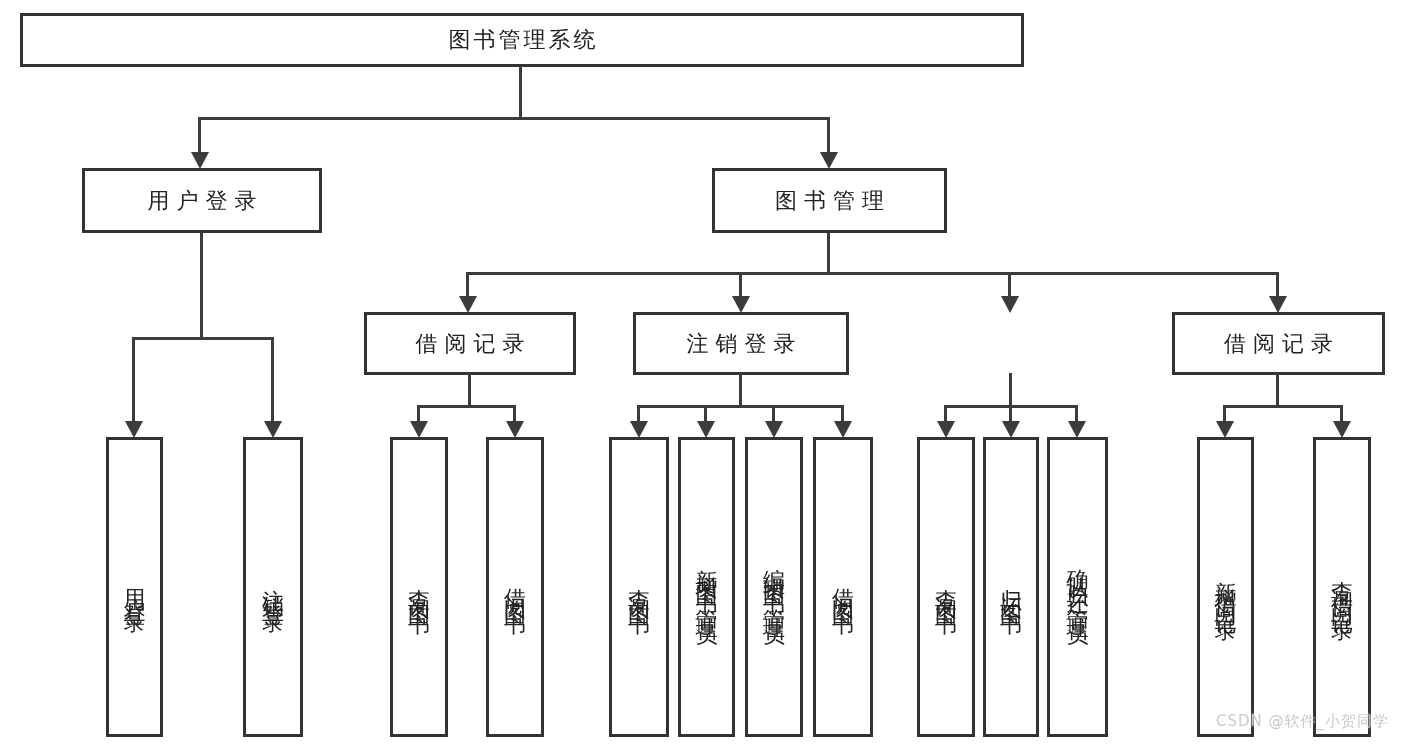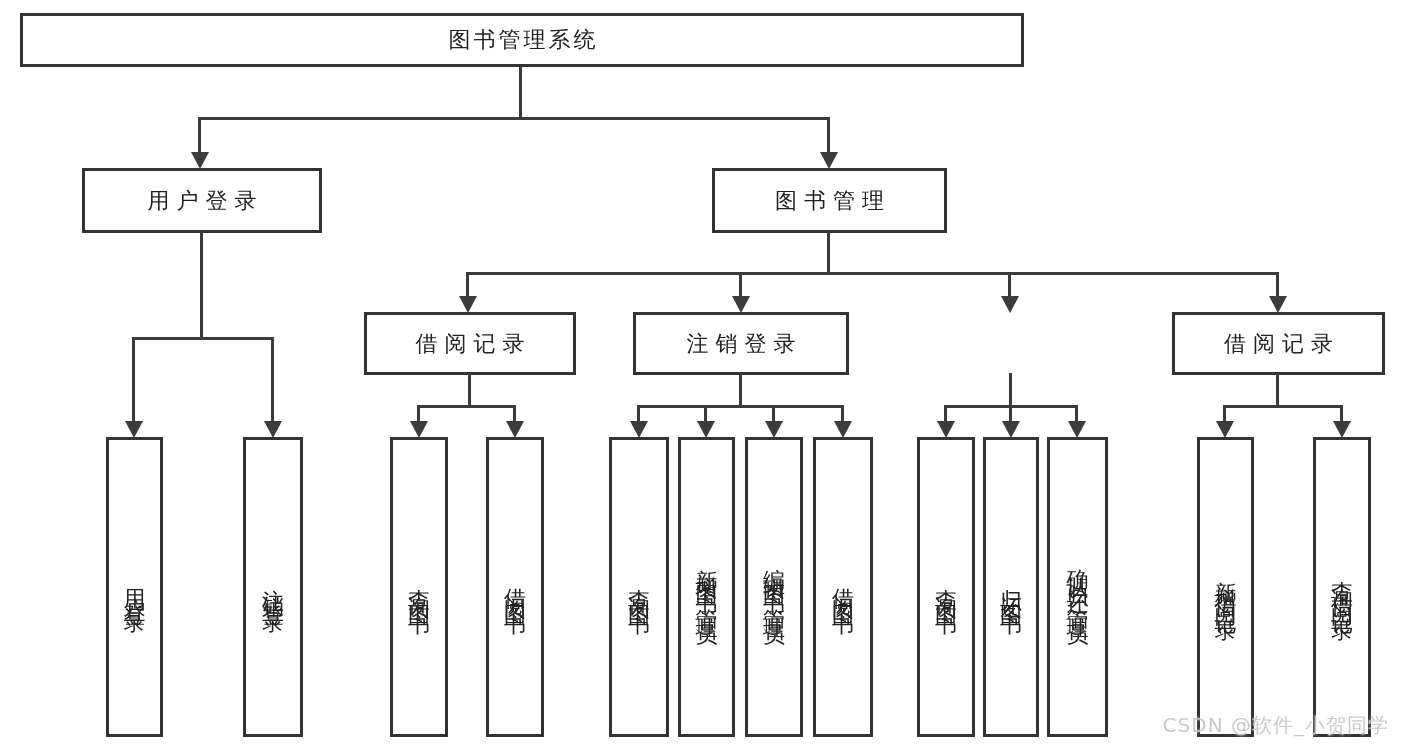--- a/index.html
+++ b/index.html
@@ -49,21 +49,21 @@
     width: 0;
     height: 0;
     border-left: 9px solid transparent;
     border-right: 9px solid transparent;
     border-top: 17px solid #3c3c3c;
   }
   .watermark {
     position: absolute;
     top: 712px;
     right: 16px;
-    font-size: 20px;
+    font-size: 15px;
     color: rgba(198, 198, 198, 0.95);
     text-shadow: 0 0 3px rgba(255,255,255,0.9);
     letter-spacing: 1px;
     z-index: 10;
     white-space: nowrap;
     margin-left: 26px;
   }
 </style>
 </head>
 <body>

